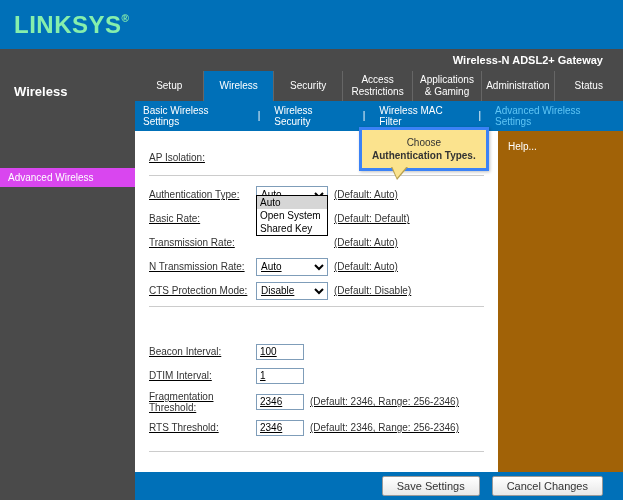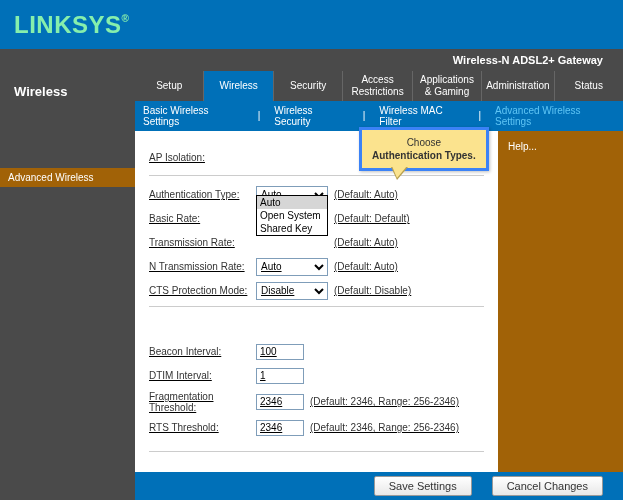--- a/index.html
+++ b/index.html
@@ -8,21 +8,21 @@
   .header { background: #0070b8; height: 49px; display: flex; align-items: center; padding-left: 14px; }
   .logo { color: #86efac; font-size: 24px; font-weight: bold; letter-spacing: 0.5px; font-family: Arial, sans-serif; }
   .logo sup { font-size: 10px; vertical-align: top; position: relative; top: 2px; }
   
   .device-bar { background: #4a4a4a; height: 22px; display: flex; align-items: center; justify-content: flex-end; padding-right: 20px; color: #fff; font-size: 11px; font-weight: bold; }
   
   .container { display: flex; height: 429px; }
   
   .left-col { width: 135px; background: #4a4a4a; flex-shrink: 0; }
   .page-title { color: #fff; font-size: 13px; font-weight: bold; padding: 13px 0 13px 14px; }
-  .subsection-label { background: #a16207; color: #fff; font-size: 10px; padding: 4px 8px; margin-top: 56px; }
+  .subsection-label { background: #d946ef; color: #fff; font-size: 10px; padding: 4px 8px; margin-top: 56px; }
   
   .right-col { flex: 1; display: flex; flex-direction: column; }
   
   .nav-tabs { display: flex; background: #4a4a4a; height: 36px; }
   .nav-tab { flex: 1; display: flex; align-items: center; justify-content: center; color: #fff; font-size: 10px; text-align: center; border-right: 1px solid #666; cursor: pointer; padding: 2px 4px; line-height: 1.2; }
   .nav-tab.active { background: #0070b8; }
   .nav-tab:last-child { border-right: none; }
   
   .subnav { background: #0070b8; padding: 4px 8px; color: #fff; font-size: 10px; display: flex; gap: 12px; align-items: center; }
   .subnav a { color: #fff; text-decoration: none; cursor: pointer; }
@@ -44,21 +44,21 @@
   
   .listbox { position: absolute; left: 121px; top: 64px; width: 72px; background: #fff; border: 1px solid #000; font-size: 10px; z-index: 10; }
   .listbox div { padding: 1px 3px; cursor: pointer; }
   .listbox div.sel-opt { background: #d6d6d6; }
   
   .tooltip { position: absolute; left: 224px; top: -4px; background: #fbe38e; border: 3px solid #3b82f6; padding: 6px 10px; font-size: 10px; text-align: center; z-index: 20; color: #333; line-height: 1.3; box-shadow: 1px 1px 3px rgba(0,0,0,0.25); }
   .tooltip-tail { position: absolute; bottom: -10px; left: 30px; width: 0; height: 0; border-left: 5px solid transparent; border-right: 10px solid transparent; border-top: 12px solid #fbe38e; }
   .tooltip-tail-border { position: absolute; bottom: -12px; left: 29px; width: 0; height: 0; border-left: 6px solid transparent; border-right: 11px solid transparent; border-top: 13px solid #b8a050; }
   
   .footer { background: #0070b8; height: 34px; display: flex; align-items: center; justify-content: flex-end; padding-right: 20px; gap: 12px; }
-  .btn { background: linear-gradient(#fff,#e8e8e8); border: 1px solid #999; border-radius: 2px; padding: 3px 14px; font-size: 11px; cursor: pointer; color: #333; margin-left: 8px; }
+  .btn { background: linear-gradient(#fff,#e8e8e8); border: 1px solid #999; border-radius: 2px; padding: 3px 14px; font-size: 11px; cursor: pointer; color: #333; }
   
   .spacer-block { height: 26px; }
 </style>
 </head>
 <body>
 
 <div class="header">
   <div class="logo"><span>LINKSYS</span><sup>®</sup></div>
 </div>
 

